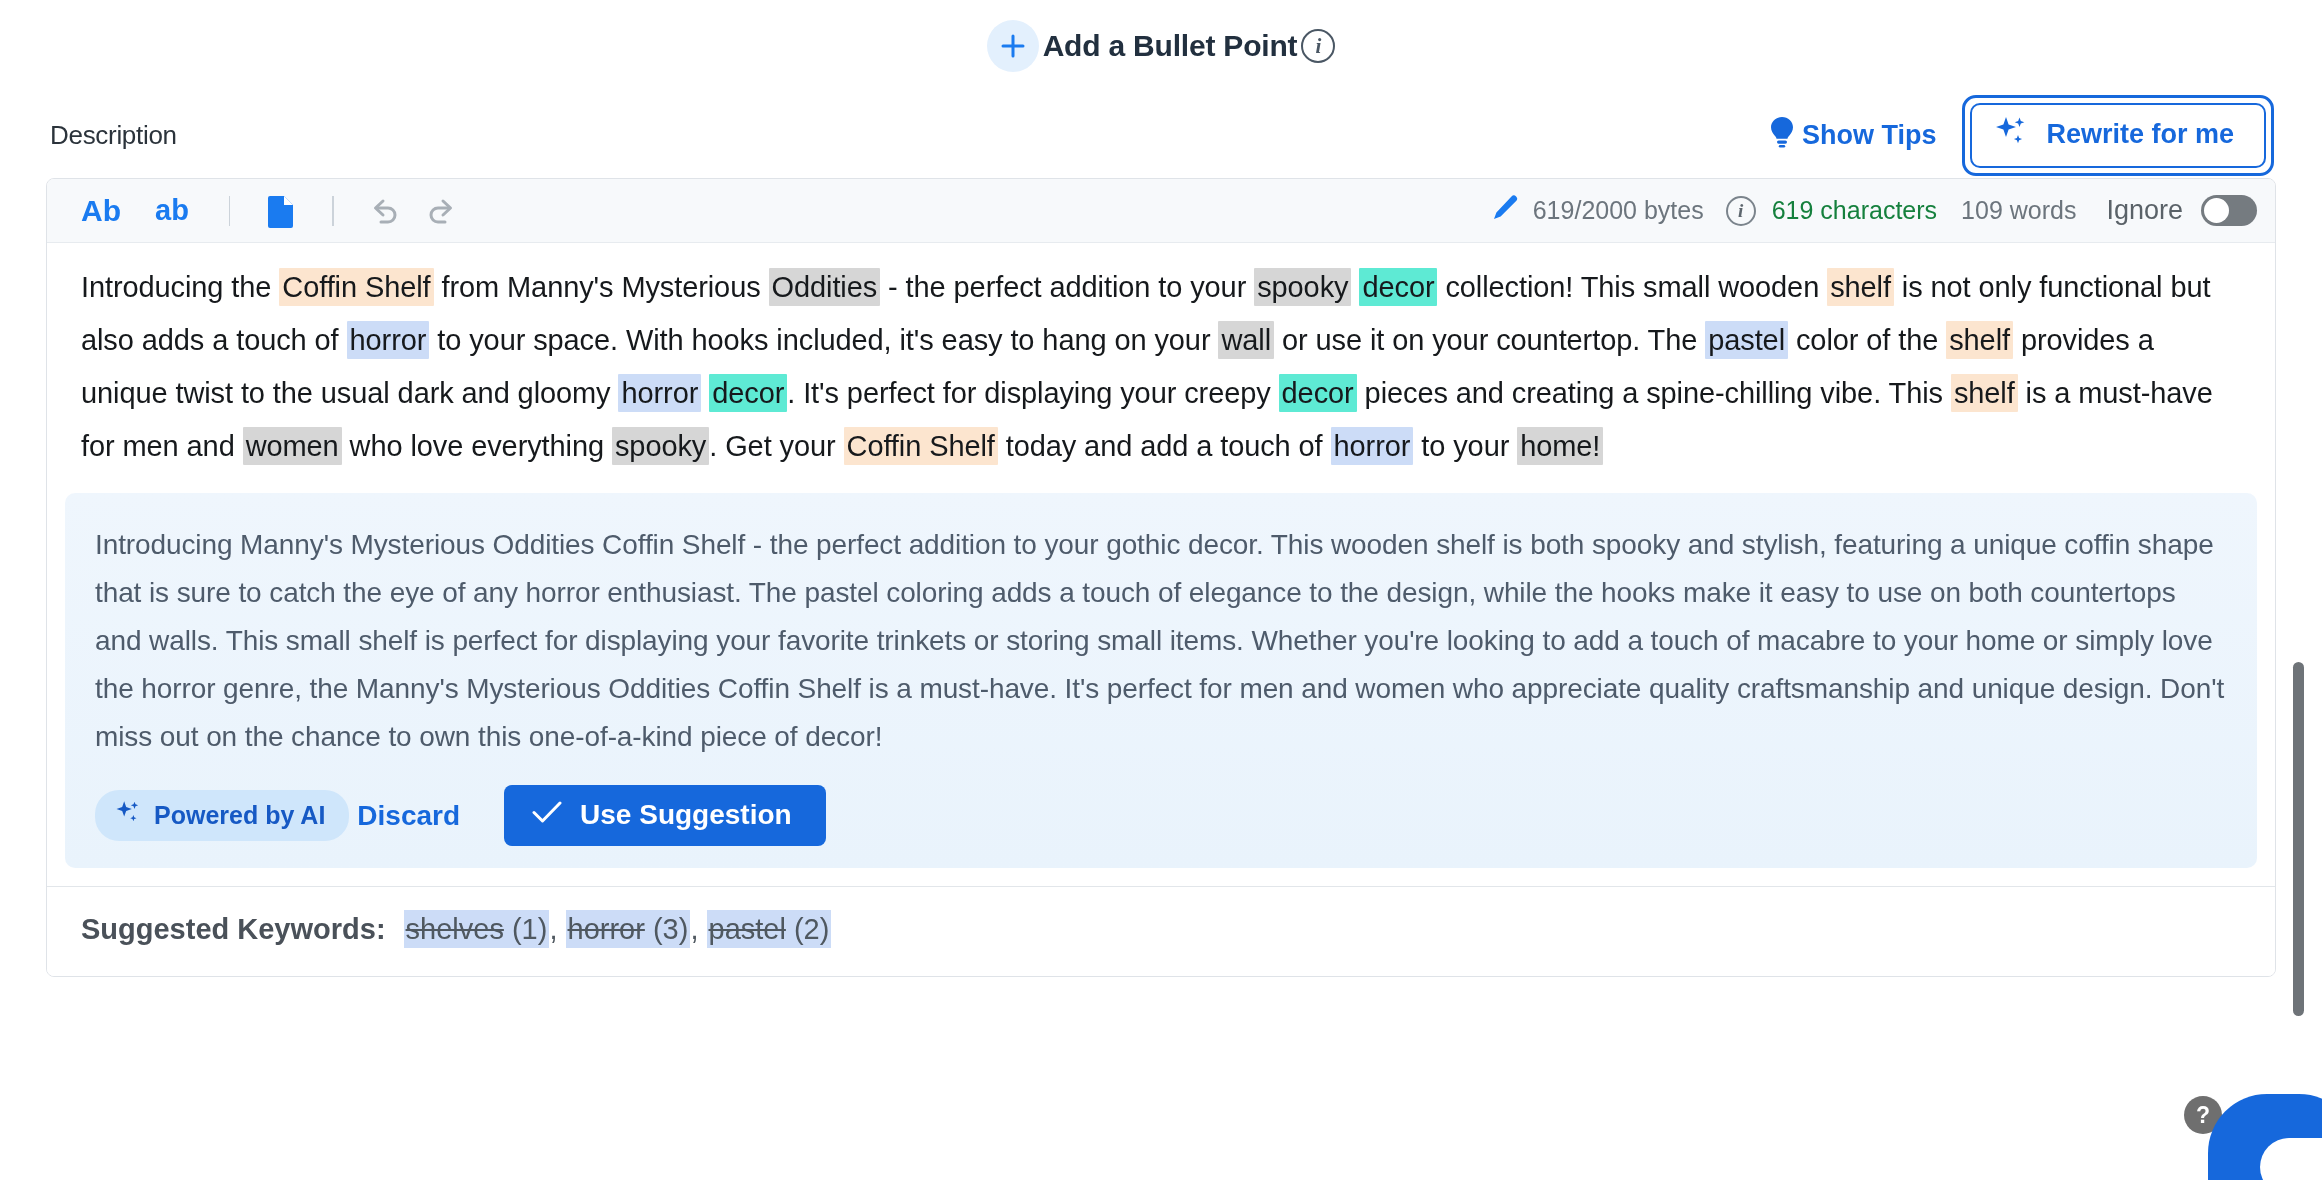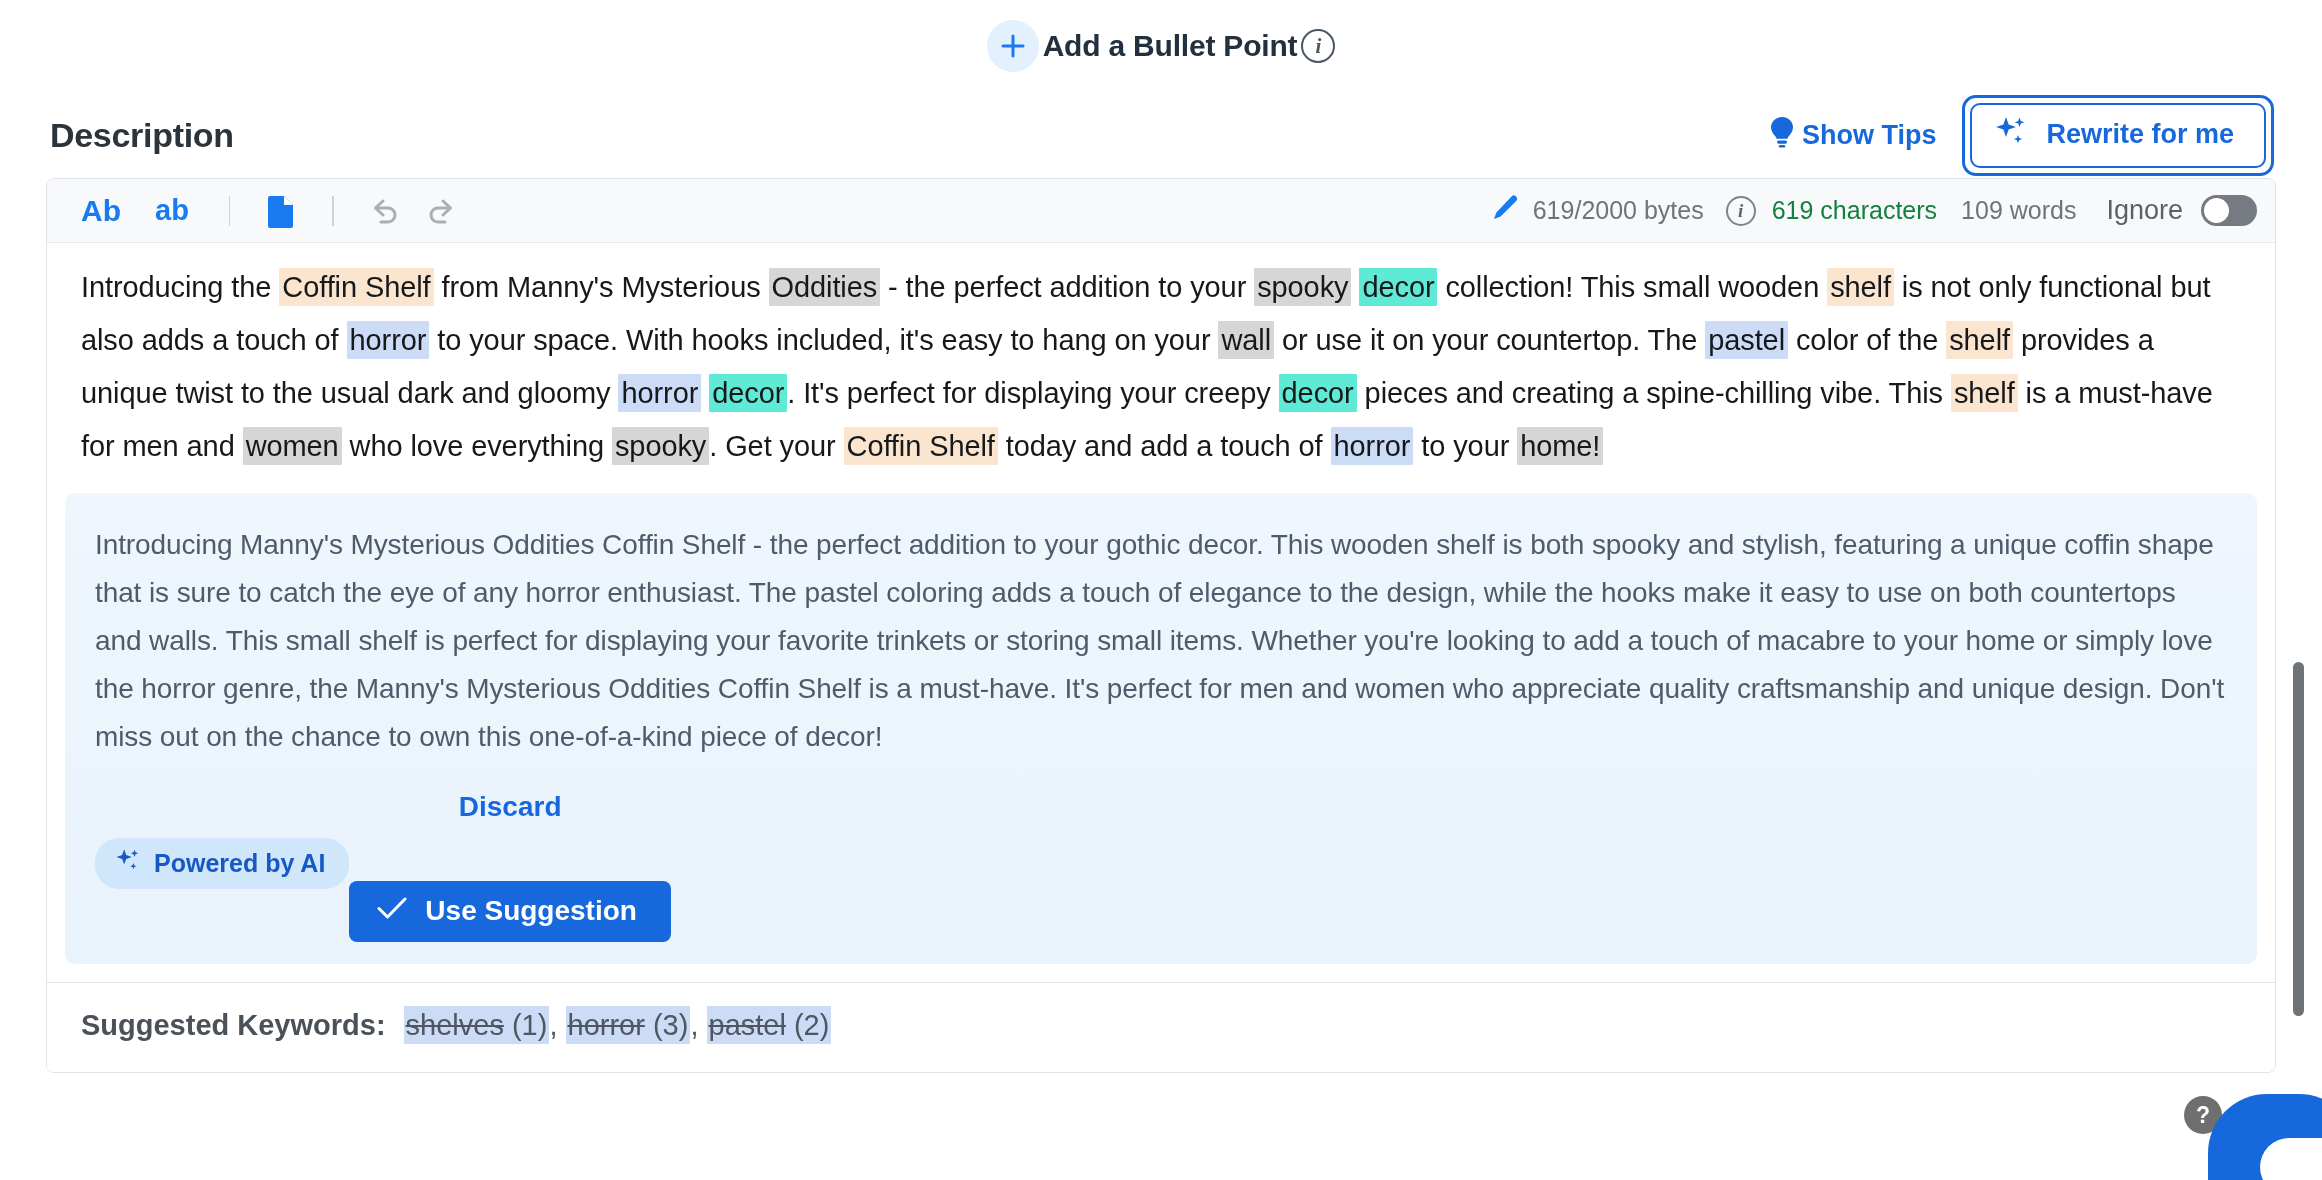--- a/index.html
+++ b/index.html
@@ -31,21 +31,21 @@
     color: #4a5764; font-size: 21px; font-weight: 700; font-style: italic;
     display: flex; align-items: center; justify-content: center;
     font-family: "Liberation Serif", serif;
   }
 
   
   .desc-header {
     display: flex; align-items: center; justify-content: space-between;
     padding: 0 48px 0 50px; height: 86px;
   }
-  .desc-title { font-size: 34px; font-weight: 700; color: #2b333b; letter-spacing: -0.3px; }
+  .desc-title { font-size: 26px; font-weight: 400; color: #2b333b; letter-spacing: -0.3px; }
   .desc-actions { display: flex; align-items: center; gap: 26px; }
   .show-tips {
     display: flex; align-items: center; gap: 7px;
     color: #1668dc; font-size: 27px; font-weight: 700; cursor: pointer;
   }
   .rewrite-outer {
     border: 3px solid #1668dc; border-radius: 14px; padding: 5px;
   }
   .rewrite-btn {
     border: 2px solid #1668dc; border-radius: 10px;
@@ -123,21 +123,21 @@
   }
   .ai-footer {
     display: flex; align-items: center; justify-content: flex-start;
     margin-top: 24px;
   }
   .powered {
     display: flex; align-items: center; gap: 13px;
     background: #cfe6fb; color: #1659c4; border-radius: 24px;
     padding: 9px 24px 10px 20px; font-size: 25px; font-weight: 700;
   }
-  .ai-buttons { display: flex; align-items: center; gap: 52px; flex-direction: column; }
+  .ai-buttons { display: flex; align-items: center; gap: 36px; }
   .discard-btn {
     color: #1668dc; font-size: 28px; font-weight: 700; cursor: pointer;
     background: none; border: none; padding: 6px 8px;
     font-family: "Liberation Sans", sans-serif;
   }
   .use-btn {
     display: flex; align-items: center; gap: 18px;
     background: #1668dc; color: #fff; border: none; border-radius: 8px;
     padding: 14px 34px 15px 28px; font-size: 28px; font-weight: 700;
     cursor: pointer; font-family: "Liberation Sans", sans-serif;

